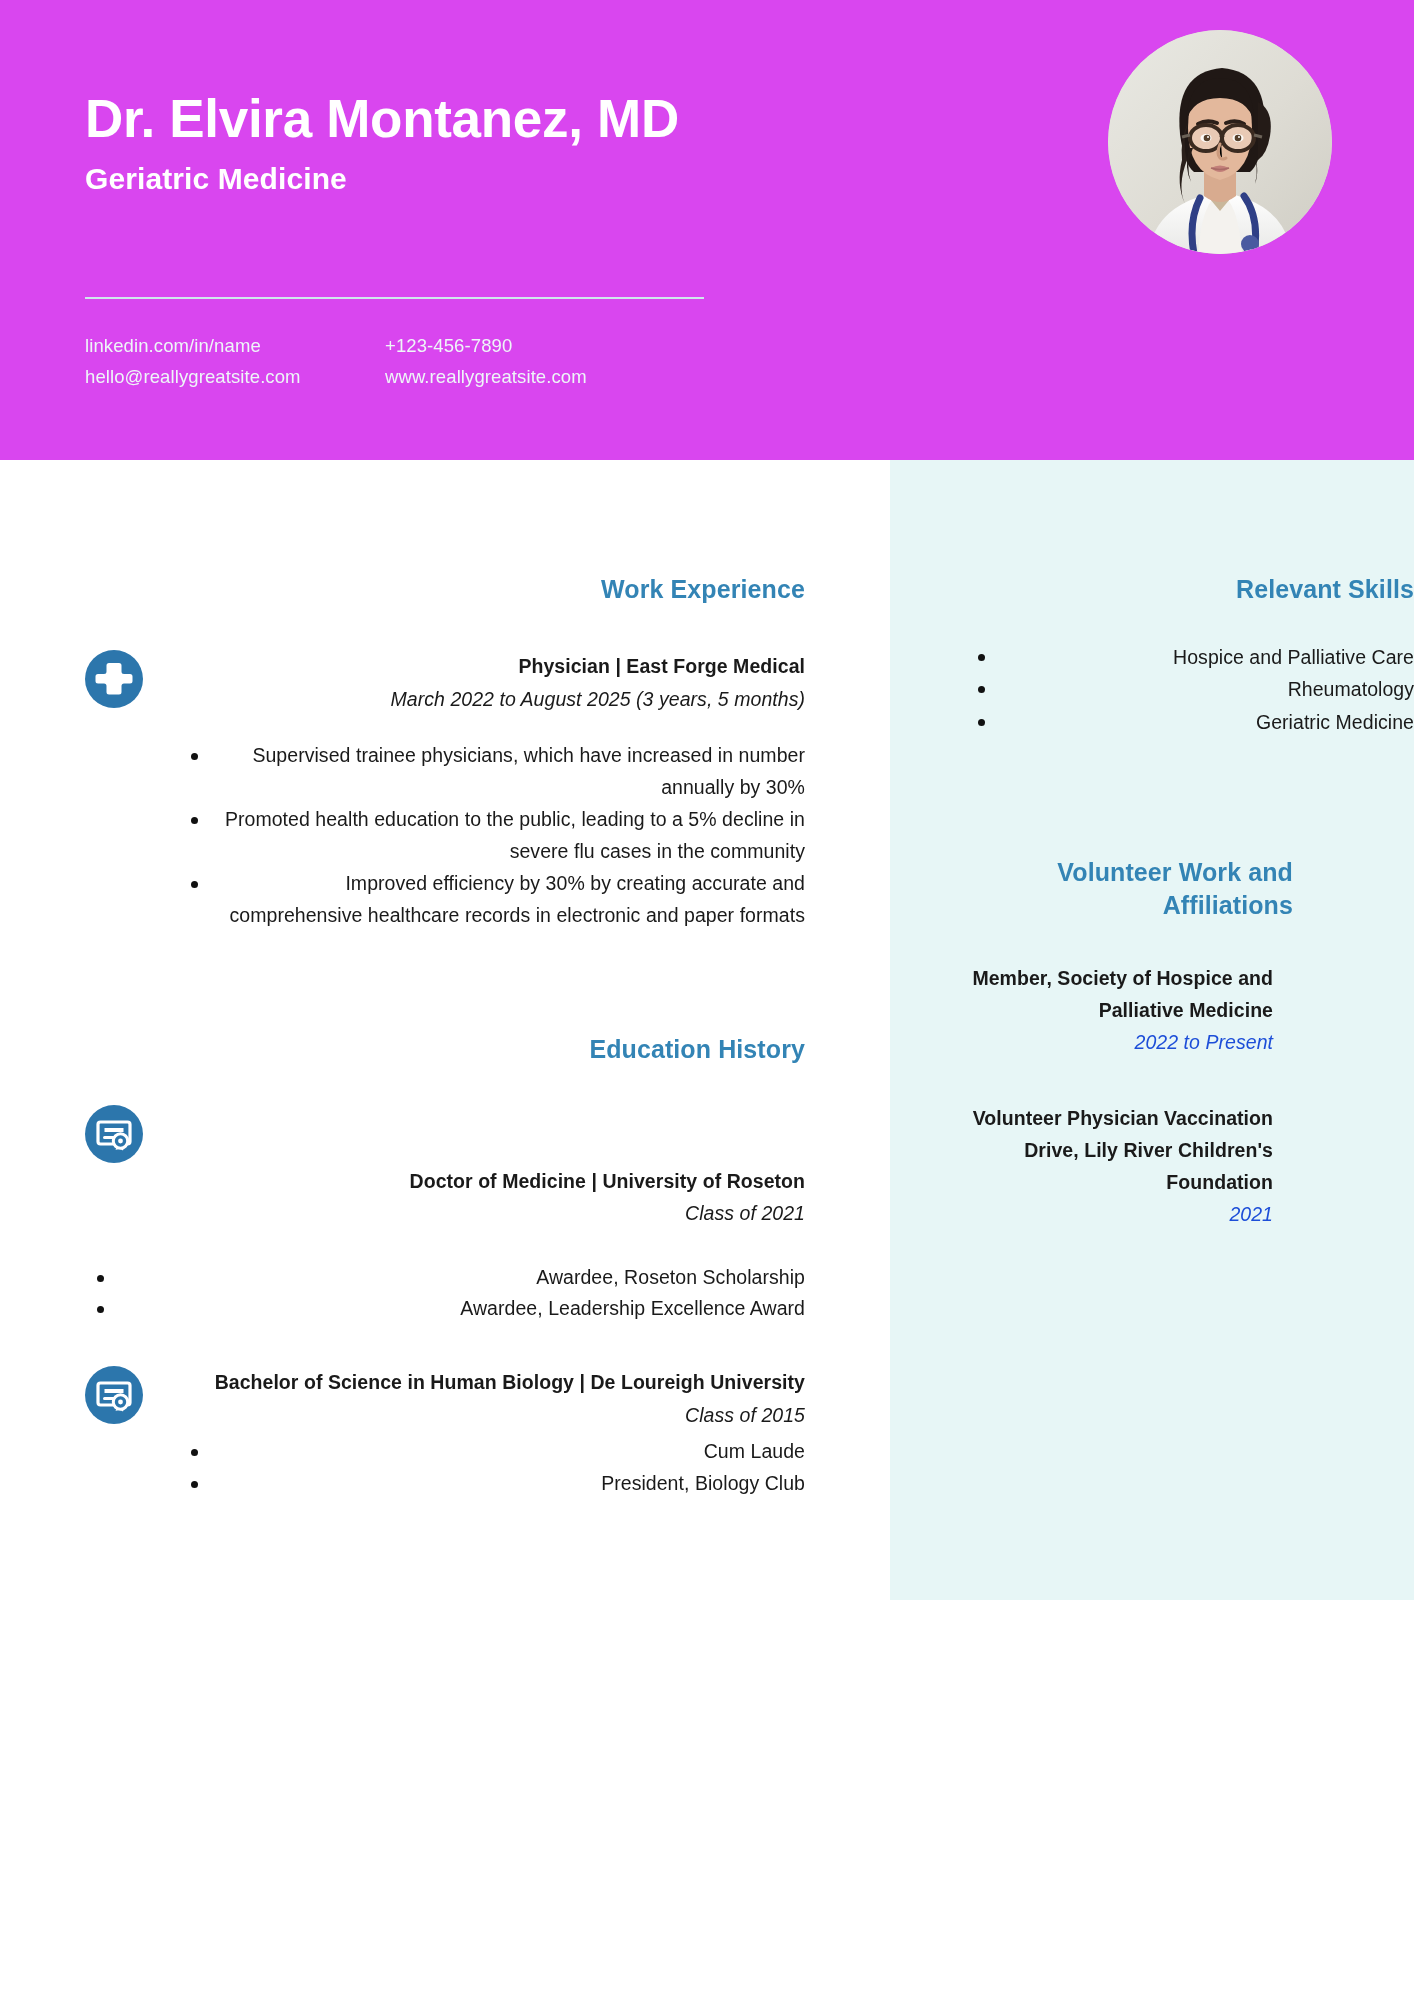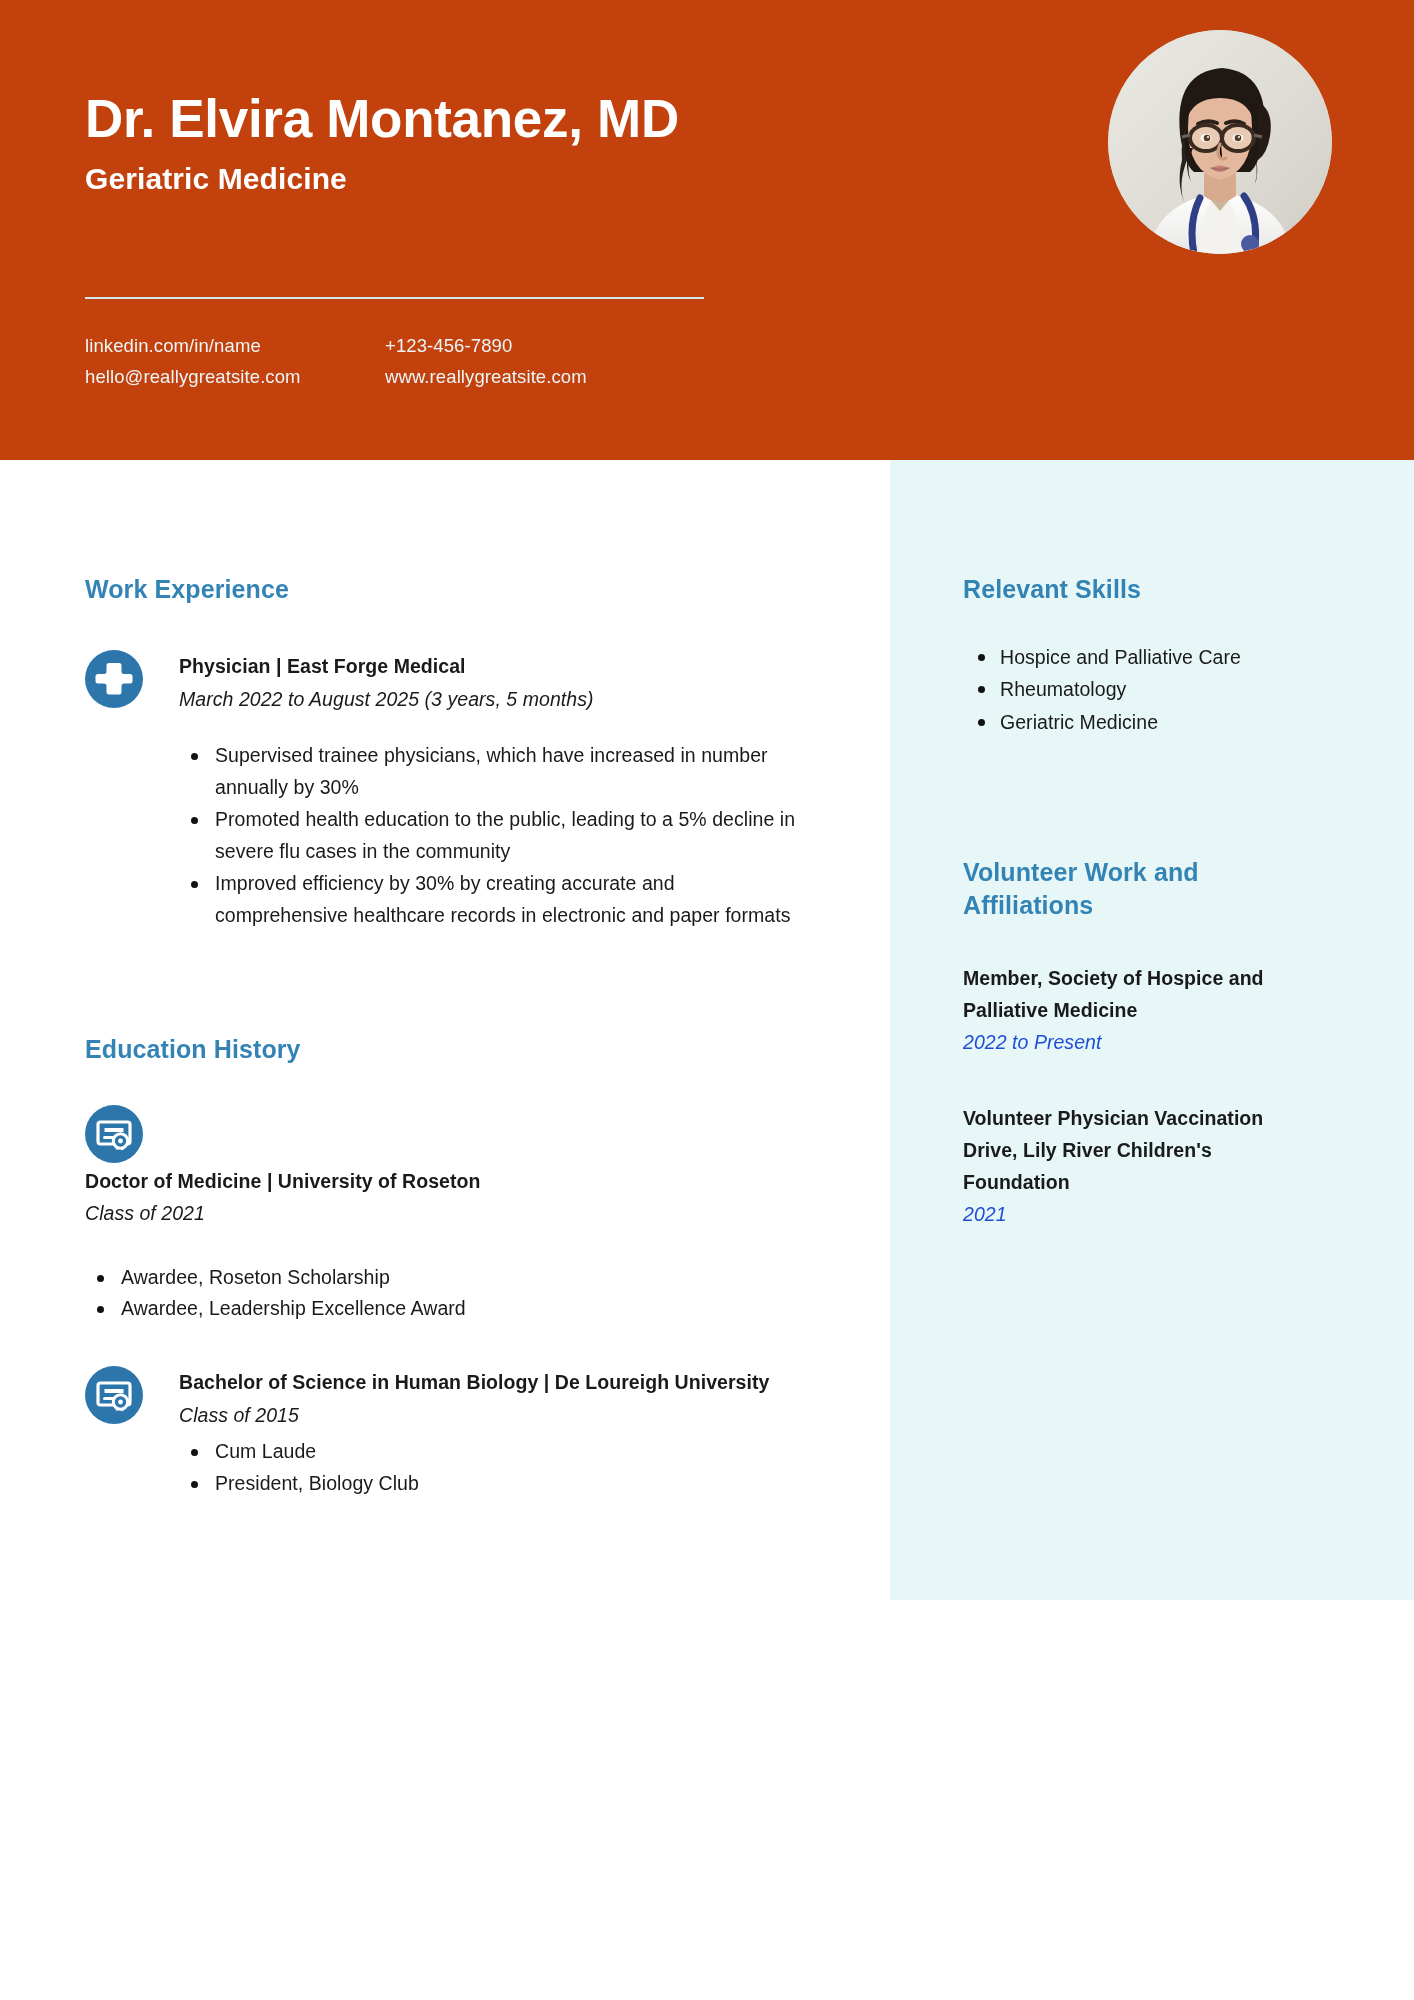--- a/index.html
+++ b/index.html
@@ -17,21 +17,21 @@
     height: 2000px;
     overflow: hidden;
     background: #ffffff;
   }
 
   
   .header {
     position: relative;
     width: 100%;
     height: 460px;
-    background: #c2410c;
+    background: #d946ef;
     padding: 0 85px;
   }
 
   .header-inner {
     position: relative;
     height: 100%;
   }
 
   .name {
     position: absolute;
@@ -98,20 +98,21 @@
   }
 
   .photo svg { display: block; width: 100%; height: 100%; }
 
   
   .body-wrap {
     position: relative;
     display: flex;
     width: 100%;
     height: 1140px;
+    text-align: right;
   }
 
   .main-col {
     width: 890px;
     background: #ffffff;
     padding: 0 85px;
   }
 
   .side-col {
     width: 524px;

